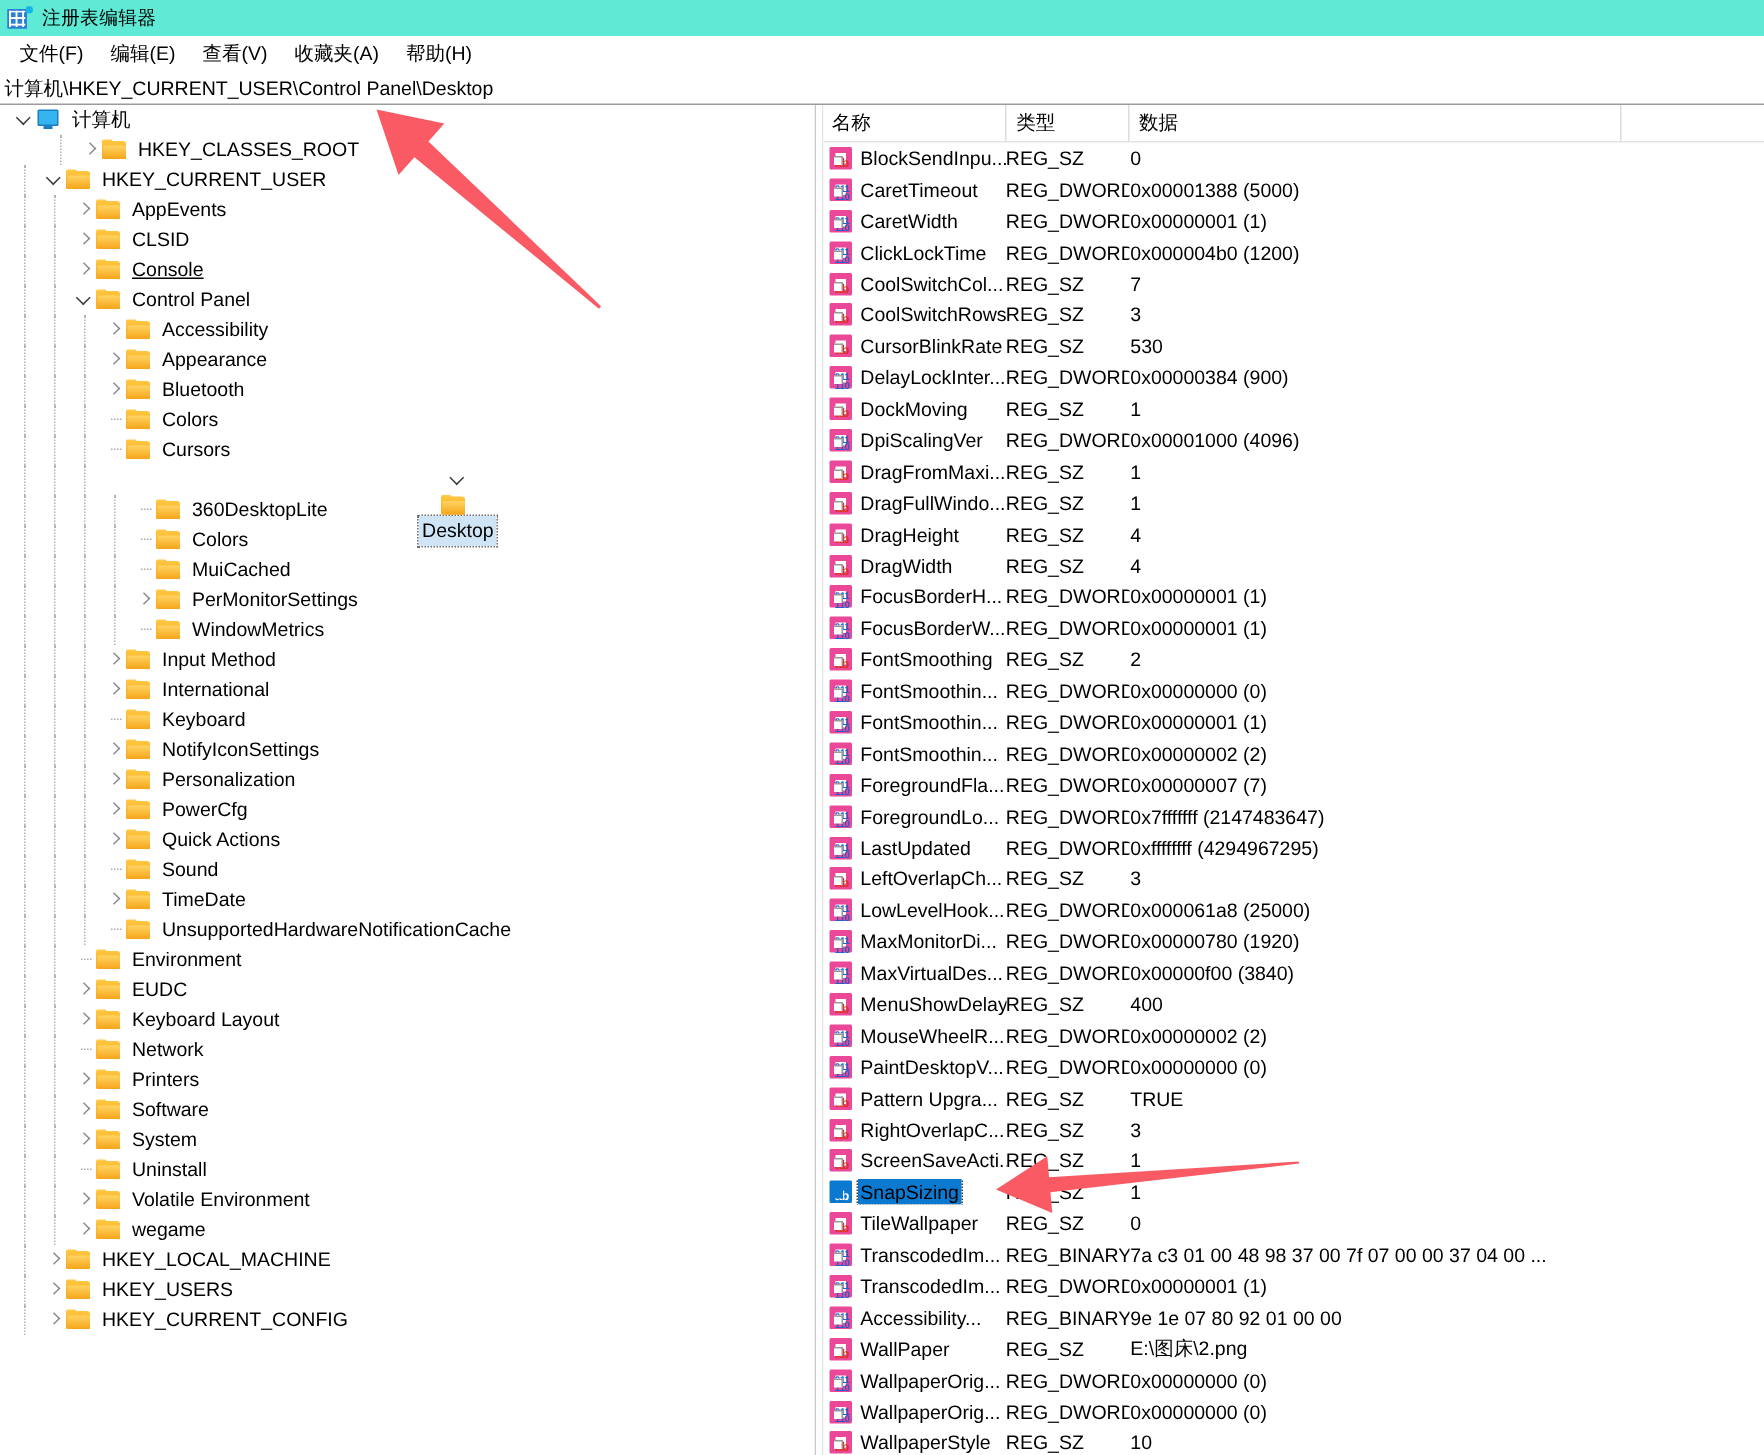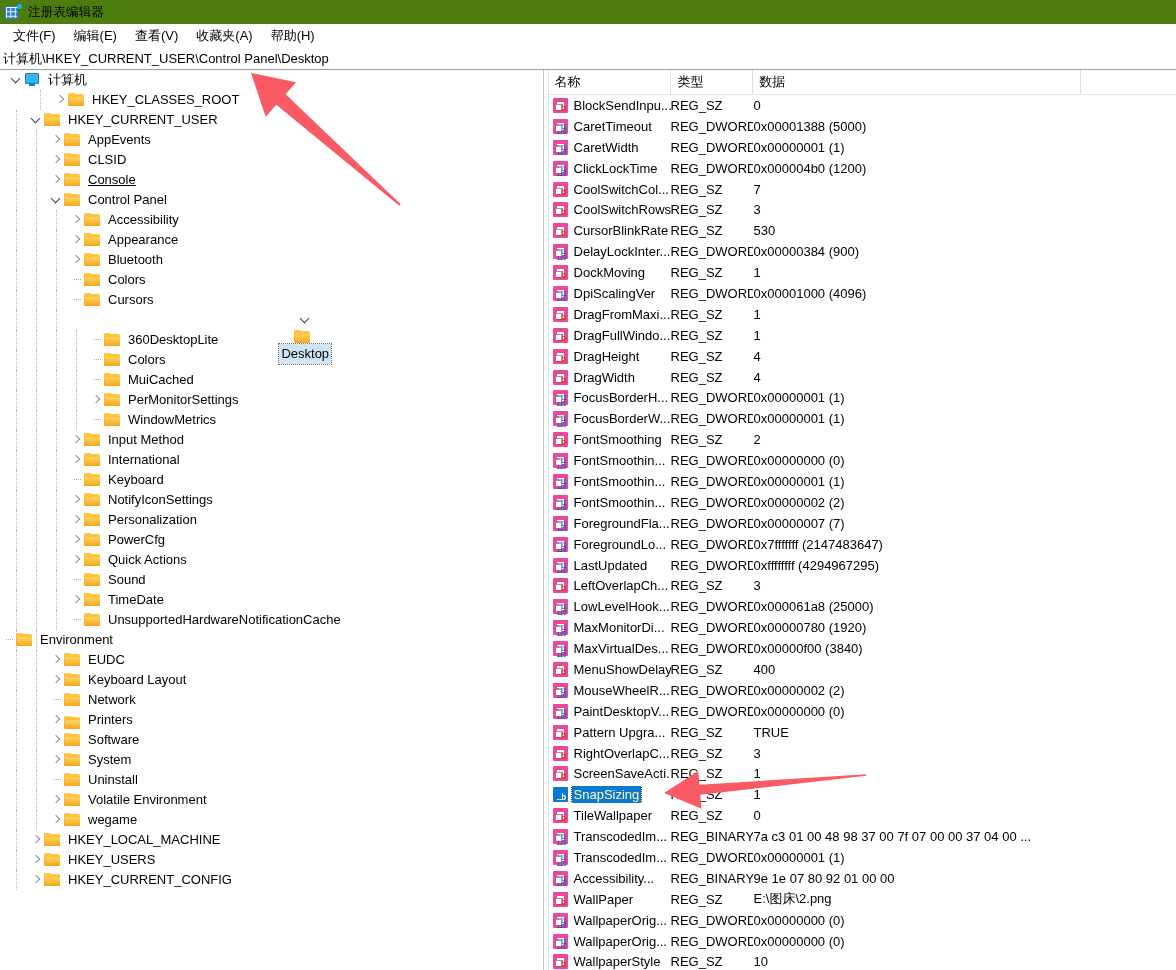--- a/index.html
+++ b/index.html
@@ -15,21 +15,21 @@
     position: relative;
     -webkit-font-smoothing: antialiased;
   }
 
   
   #titlebar {
     height: 24px;
     display: flex;
     align-items: center;
     padding-left: 5px;
-    background: #4d7c0f;
+    background: #5eead4;
     box-sizing: border-box;
   }
   #app-icon {
     width: 16px; height: 16px;
     position: relative;
     margin-right: 7px;
     flex: 0 0 auto;
   }
   #app-icon .grid {
     position: absolute; left: 0; top: 2px;
@@ -335,21 +335,21 @@
     font-family: "Liberation Sans", sans-serif;
   }
 
   .vname {
     font-size: 13px;
     padding: 0 2px;
     line-height: 17px;
   }
   .lrow.selected .vname {
     background: #0b79d0;
-    color: #fef9c3;
+    color: #000000;
     outline: 1px dotted #3a3a3a;
   }
   .lrow.selected .vico {
     background: #0b79d0;
     border-color: #0b79d0;
   }
   .lrow.selected .vico::after { background: #0b79d0; border-color: #0b79d0; }
   .lrow.selected .vico .glyph,
   .lrow.selected .vico .glyph2 { color: #ffffff; }
 
@@ -709,21 +709,21 @@
         <div class="guide" style="left: 36px;"></div>
         <div class="guide" style="left: 56px;"></div>
         <div class="twist leaf"></div>
         <div class="folder-ico">
           <div class="tab"></div>
           <div class="back"></div>
           <div class="front"></div>
         </div>
         <span class="tlabel">UnsupportedHardwareNotificationCache</span>
       </div>
-      <div class="tnode" style="">
+      <div class="tnode" style="padding-left: 48px;">
         <div class="guide" style="left: 16px;"></div>
         <div class="guide" style="left: 36px;"></div>
         <div class="twist leaf"></div>
         <div class="folder-ico">
           <div class="tab"></div>
           <div class="back"></div>
           <div class="front"></div>
         </div>
         <span class="tlabel">Environment</span>
       </div>
@@ -753,21 +753,21 @@
         <div class="guide" style="left: 16px;"></div>
         <div class="guide" style="left: 36px;"></div>
         <div class="twist leaf"></div>
         <div class="folder-ico">
           <div class="tab"></div>
           <div class="back"></div>
           <div class="front"></div>
         </div>
         <span class="tlabel">Network</span>
       </div>
-      <div class="tnode" style="padding-left: 48px; align-items: flex-end;">
+      <div class="tnode" style="padding-left: 48px;">
         <div class="guide" style="left: 16px;"></div>
         <div class="guide" style="left: 36px;"></div>
         <div class="twist collapsed"></div>
         <div class="folder-ico">
           <div class="tab"></div>
           <div class="back"></div>
           <div class="front"></div>
         </div>
         <span class="tlabel">Printers</span>
       </div>

